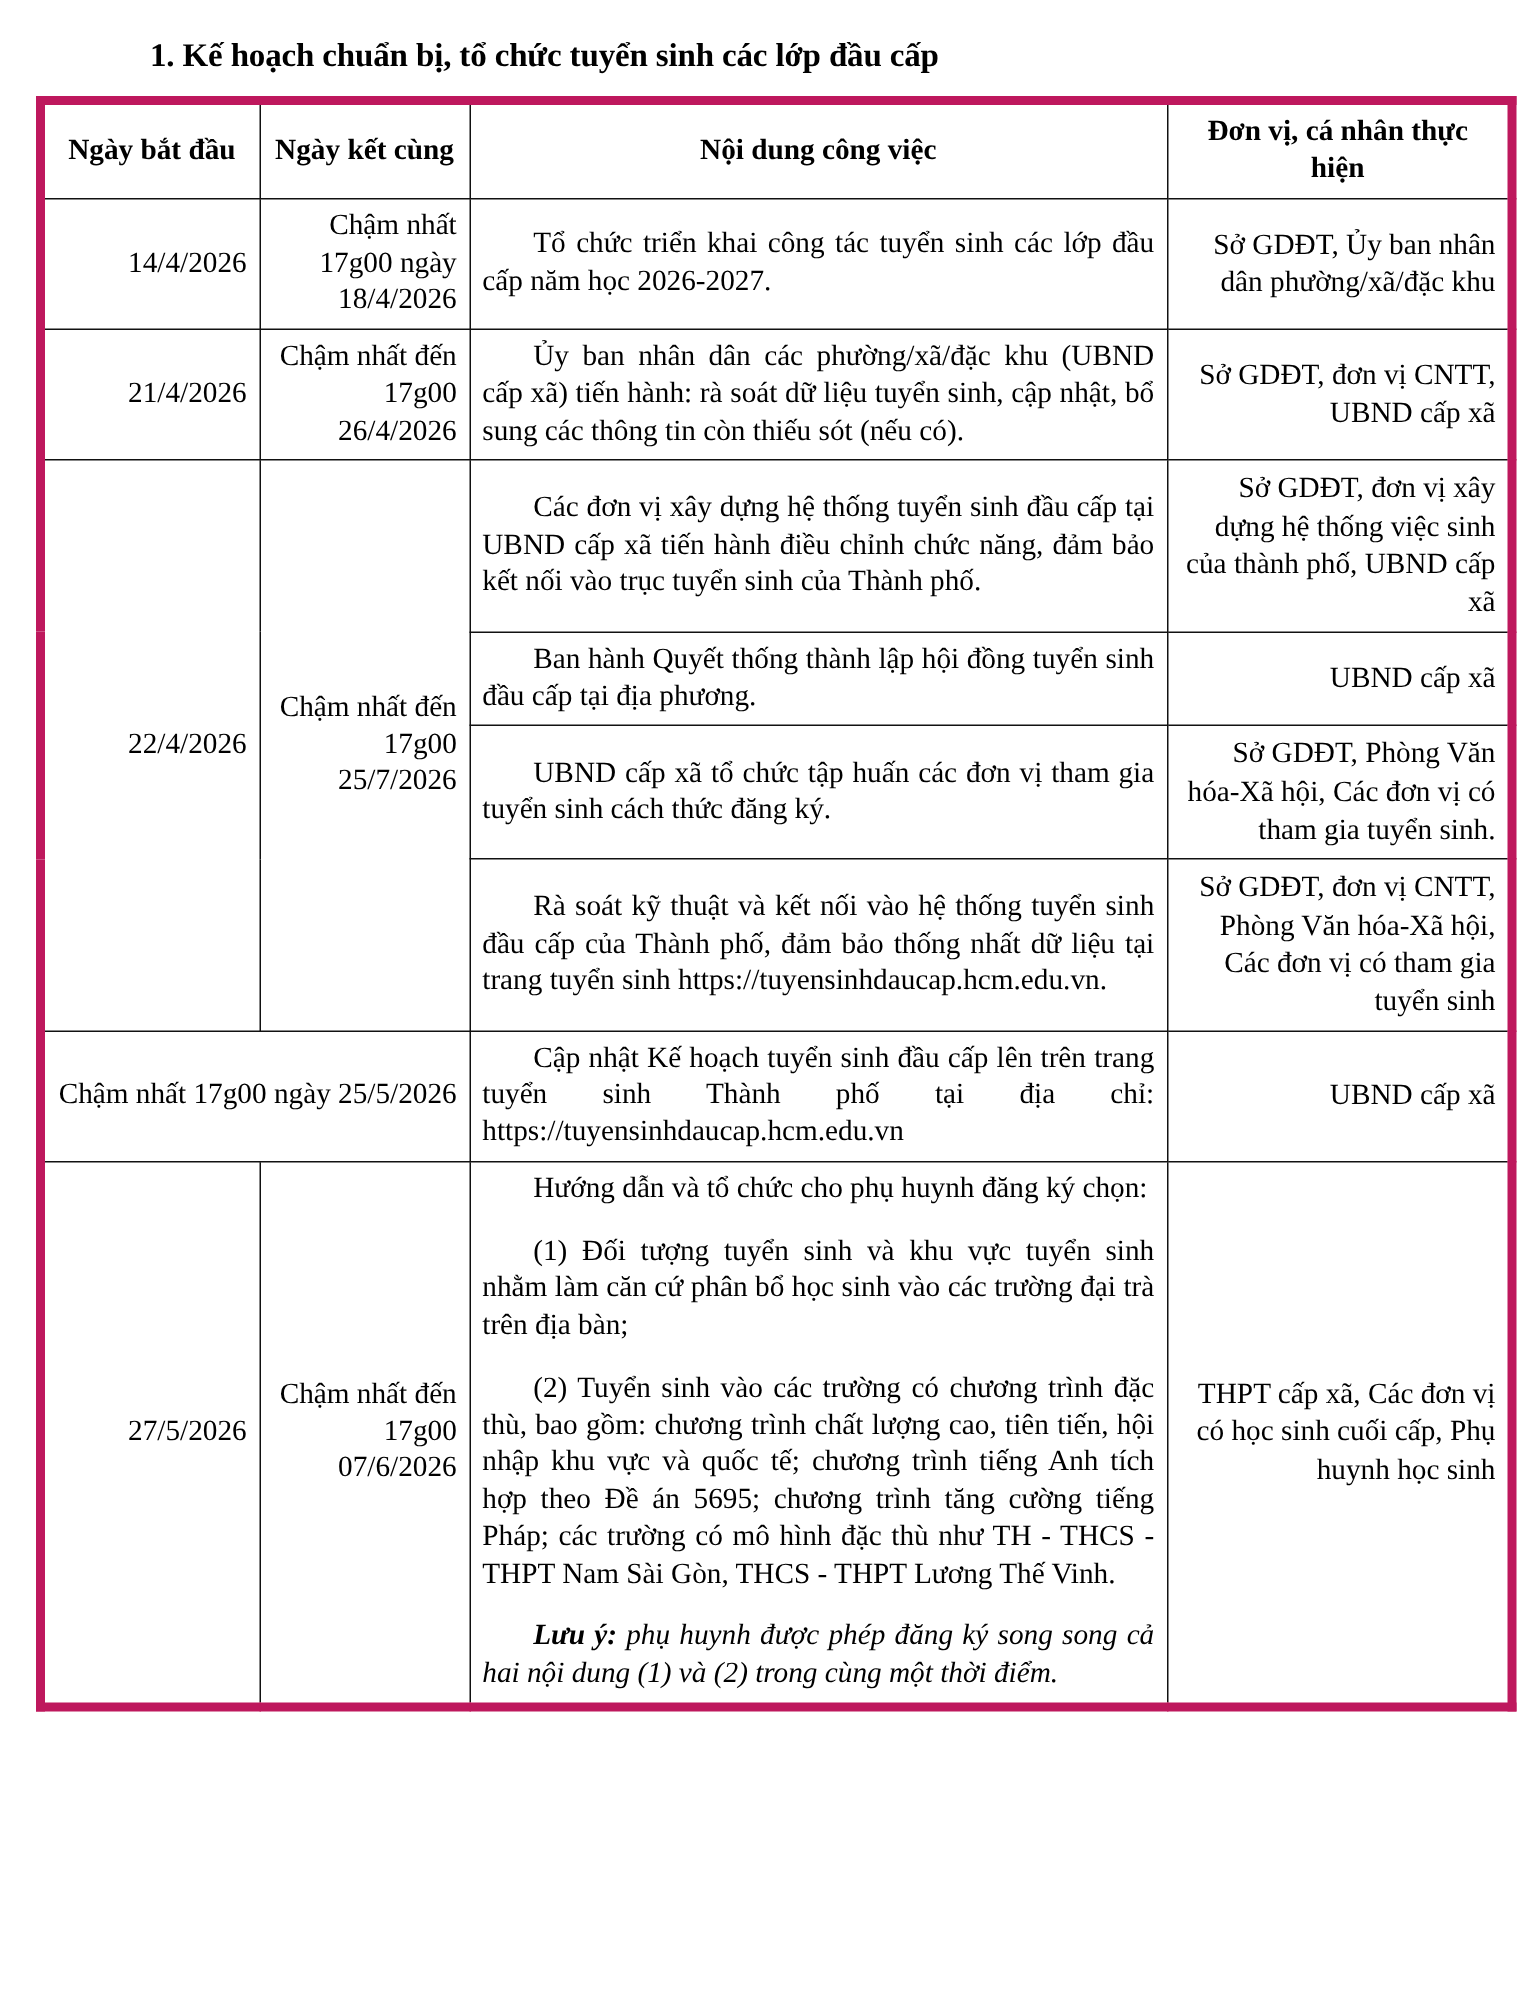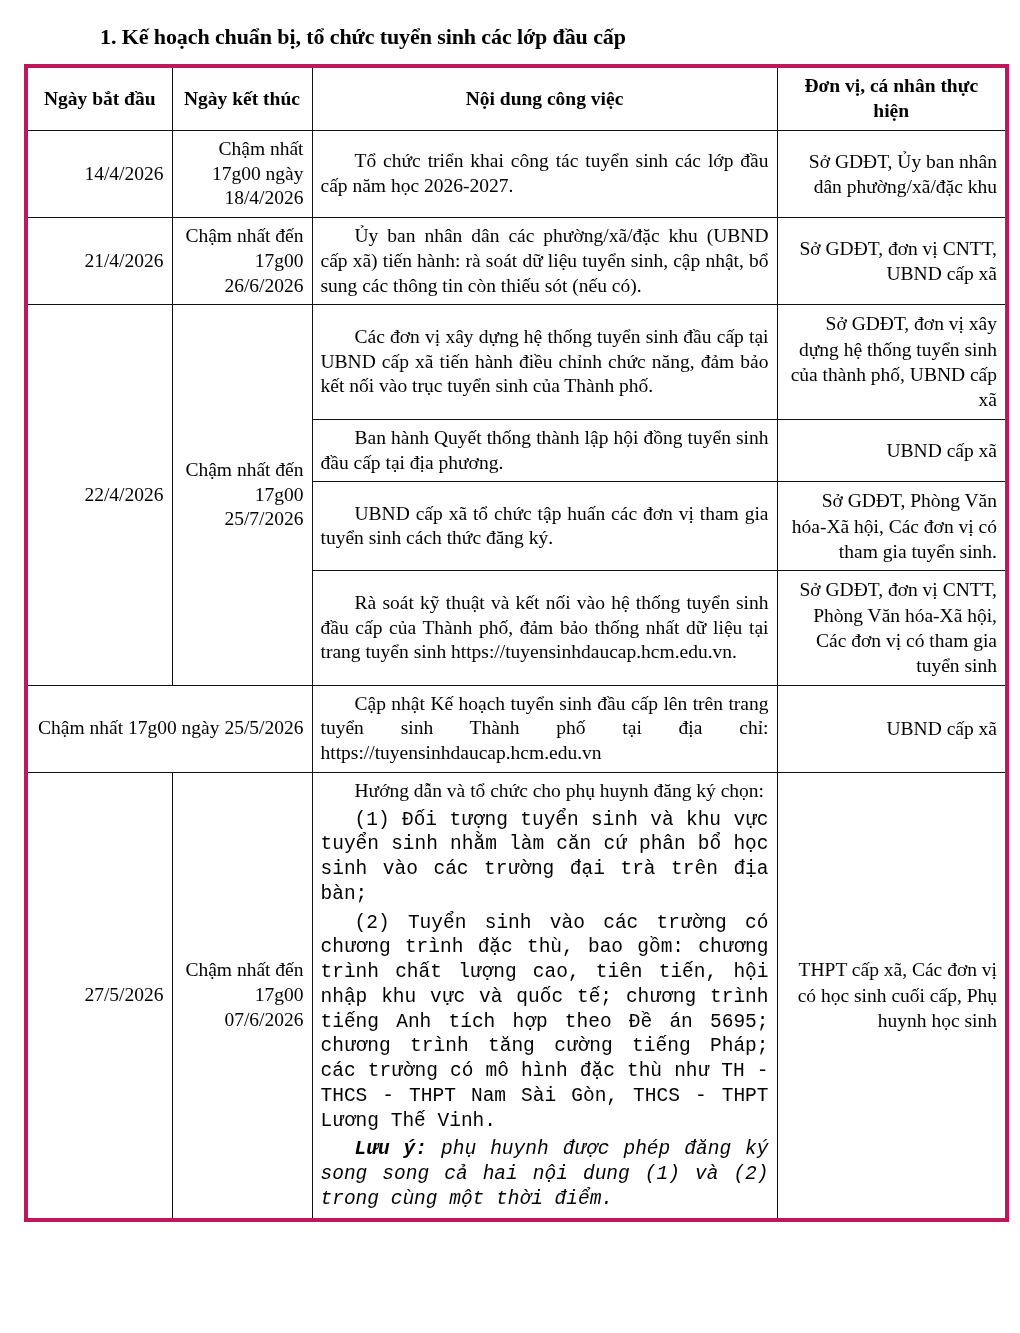--- a/index.html
+++ b/index.html
@@ -32,21 +32,21 @@
     letter-spacing: -0.1px;
     white-space: nowrap;
   }
 
   
   .plan-table {
     border-collapse: collapse;
     table-layout: fixed;
     width: 981px;
     margin-left: 24px;
-    border: 4px solid #be185d;
+    border: 6px solid #be185d;
   }
   .plan-table td,
   .plan-table th {
     border: 1px solid #111;
     padding: 6px 8px;
     font-size: 19.5px;
     line-height: 1.27;
     vertical-align: middle;
     word-wrap: break-word;
     overflow-wrap: break-word;
@@ -79,21 +79,21 @@
     line-height: 1.3;
   }
 
   
   .para {
     margin: 0;
     text-indent: 34px;
     text-align: justify;
     text-align-last: left;
   }
-  .para + .para { margin-top: 4px; font-family: Liberation Mono, monospace; }
+  .para + .para { margin-top: 17px; }
 
   .note {
     font-style: italic;
   }
   .note b {
     font-weight: bold;
     font-style: italic;
   }
 </style>
 </head>
@@ -107,53 +107,53 @@
     <colgroup>
       <col class="c-start">
       <col class="c-end">
       <col class="c-content">
       <col class="c-unit">
     </colgroup>
 
     <thead>
       <tr>
         <th>Ngày bắt đầu</th>
-        <th>Ngày kết thúc</th>
+        <th>Ngày kết cùng</th>
         <th>Nội dung công việc</th>
         <th>Đơn vị, cá nhân thực hiện</th>
       </tr>
     </thead>
 
     <tbody>
 
       <tr>
         <td class="col-date">14/4/2026</td>
         <td class="col-date">Chậm nhất 17g00 ngày 18/4/2026</td>
         <td class="col-content">
           <p class="para">Tổ chức triển khai công tác tuyển sinh các lớp đầu cấp năm học 2026-2027.</p>
         </td>
         <td class="col-unit">Sở GDĐT, Ủy ban nhân dân phường/xã/đặc khu</td>
       </tr>
 
       <tr>
         <td class="col-date">21/4/2026</td>
-        <td class="col-date">Chậm nhất đến 17g00 26/6/2026</td>
+        <td class="col-date">Chậm nhất đến 17g00 26/4/2026</td>
         <td class="col-content">
           <p class="para">Ủy ban nhân dân các phường/xã/đặc khu (UBND cấp xã) tiến hành: rà soát dữ liệu tuyển sinh, cập nhật, bổ sung các thông tin còn thiếu sót (nếu có).</p>
         </td>
         <td class="col-unit">Sở GDĐT, đơn vị CNTT, UBND cấp xã</td>
       </tr>
 
       <tr>
         <td class="col-date" rowspan="4">22/4/2026</td>
         <td class="col-date" rowspan="4">Chậm nhất đến 17g00 25/7/2026</td>
         <td class="col-content">
           <p class="para">Các đơn vị xây dựng hệ thống tuyển sinh đầu cấp tại UBND cấp xã  tiến hành điều chỉnh chức năng, đảm bảo kết nối vào trục tuyển sinh của Thành phố.</p>
         </td>
-        <td class="col-unit">Sở GDĐT, đơn vị xây dựng hệ thống tuyển sinh của thành phố, UBND cấp xã</td>
+        <td class="col-unit">Sở GDĐT, đơn vị xây dựng hệ thống việc sinh của thành phố, UBND cấp xã</td>
       </tr>
       <tr>
         <td class="col-content">
           <p class="para">Ban hành Quyết thống thành lập hội đồng tuyển sinh đầu cấp tại địa phương.</p>
         </td>
         <td class="col-unit">UBND cấp xã</td>
       </tr>
       <tr>
         <td class="col-content">
           <p class="para">UBND cấp xã tổ chức tập huấn các đơn vị tham gia tuyển sinh cách thức đăng ký.</p>

